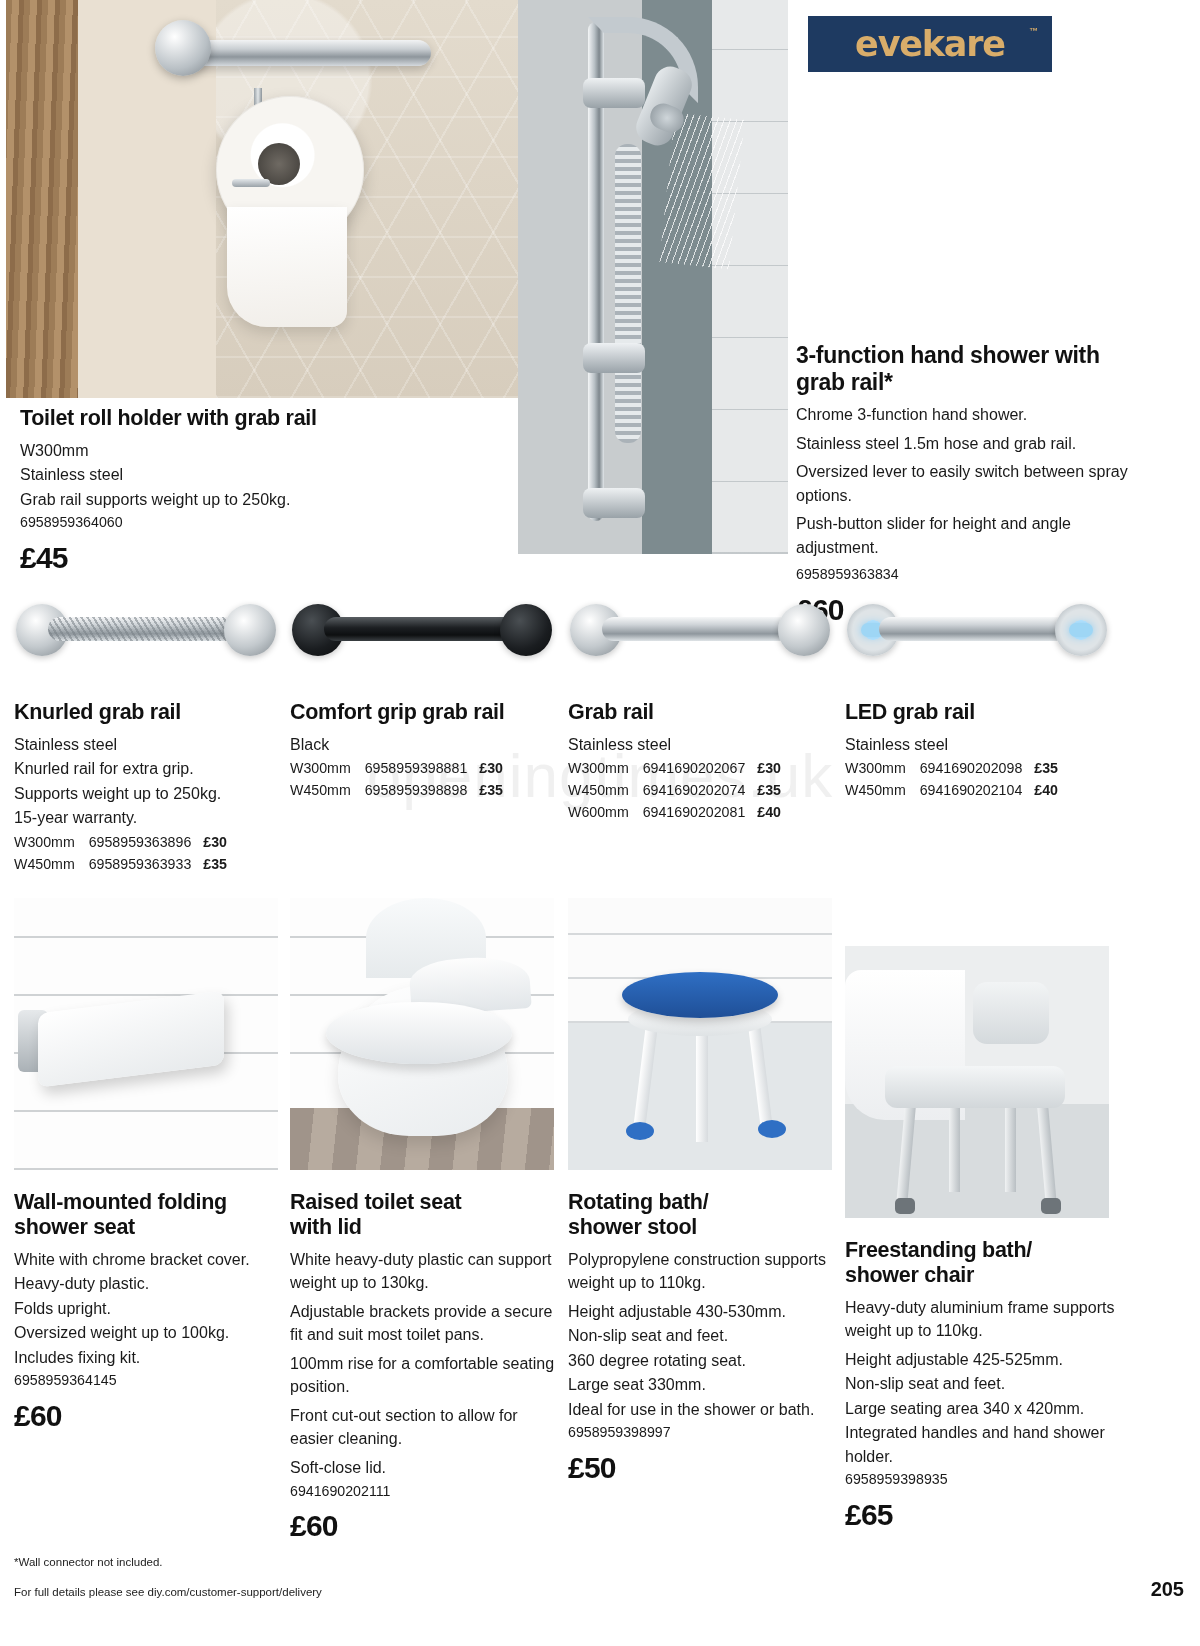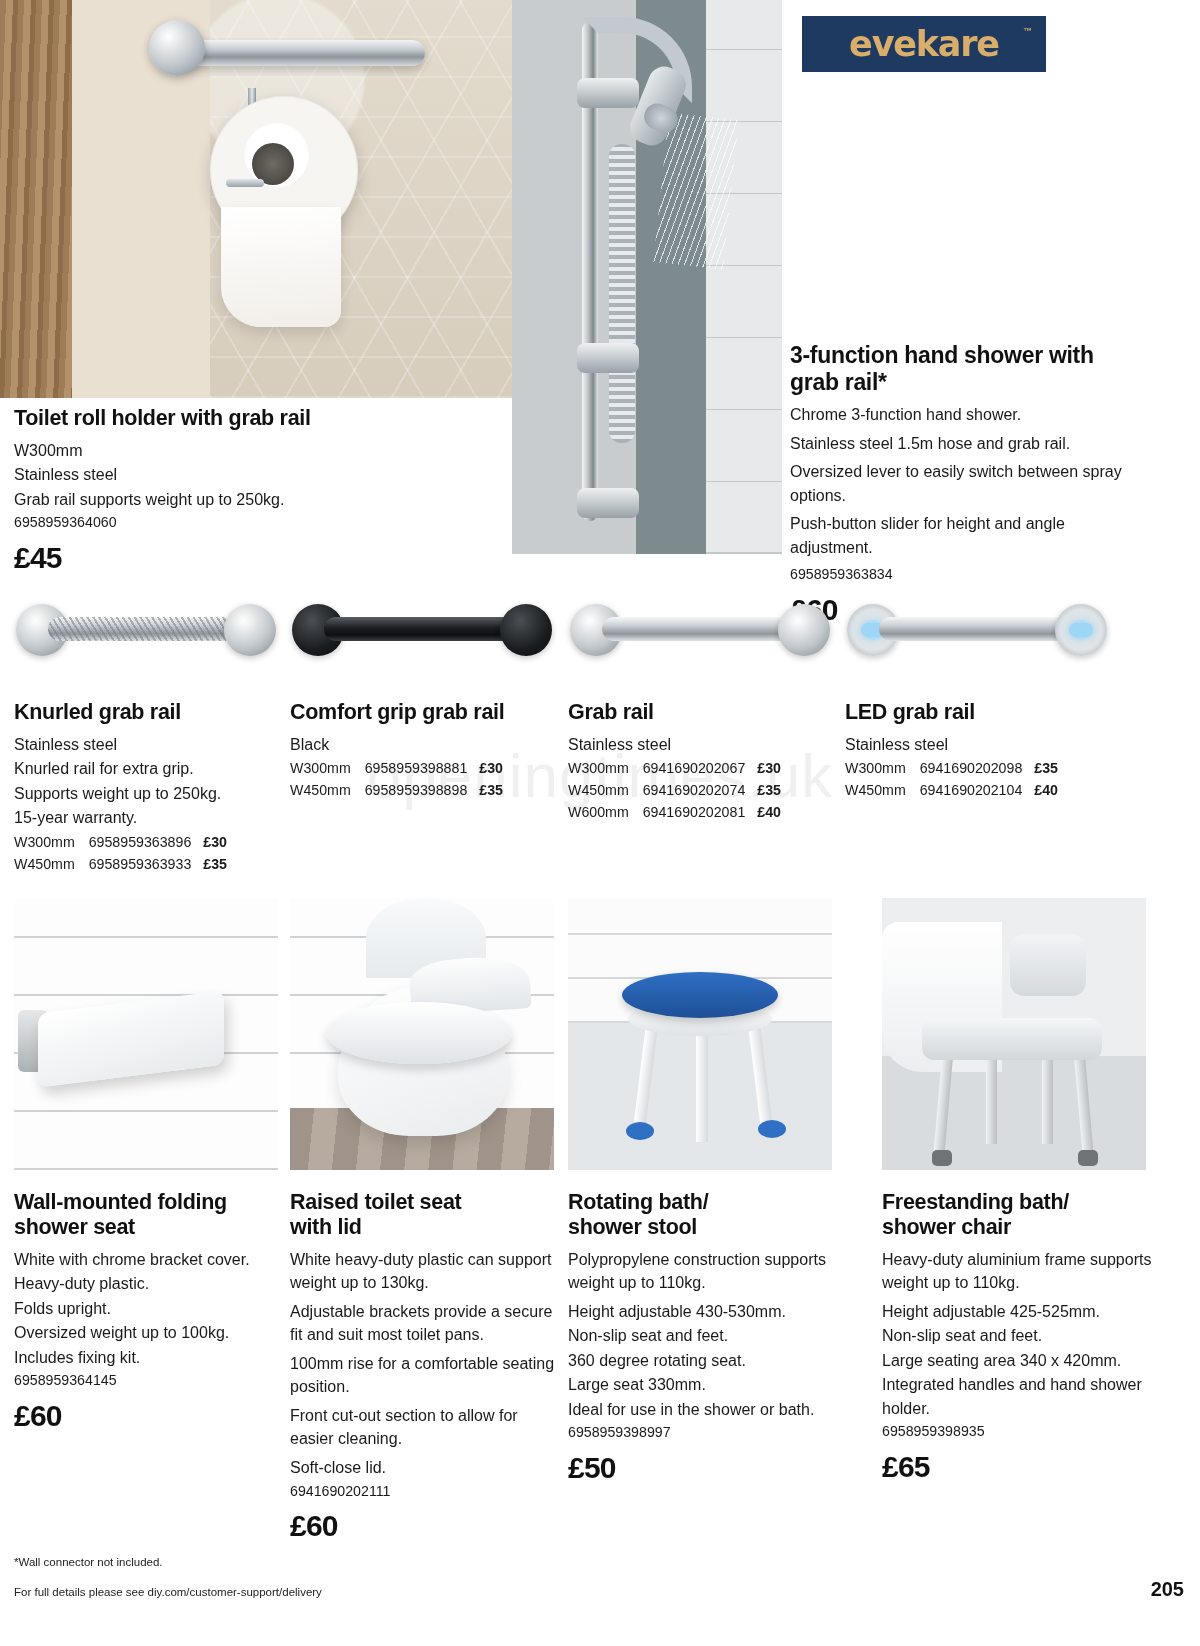--- a/index.html
+++ b/index.html
@@ -9,21 +9,21 @@
     font-family: "Liberation Sans", sans-serif;
     color: #1a1a1a;
     position: relative;
     overflow: hidden;
   }
   .page { position: relative; width: 1200px; height: 1646px; }
 
   
   .top-row { display: flex; width: 1200px; height: 566px; }
 
-  .hero-left { width: 496px; height: 566px; position: relative; }
+  .hero-left { width: 496px; height: 566px; position: relative; margin-left: 6px; }
   .hero-left .photo {
     position: absolute; left: 0; top: 0; width: 552px; height: 398px;
     overflow: hidden;
   }
   .hero-left .caption { position: absolute; left: 14px; top: 406px; width: 520px; }
 
   .hero-mid { width: 286px; height: 566px; position: relative; }
   .hero-mid .photo { position: absolute; left: 16px; top: 0; width: 270px; height: 554px; overflow: hidden; }
 
   .hero-right { width: 316px; height: 566px; position: relative; }
@@ -71,21 +71,21 @@
   .rail-cell { position: absolute; top: 0; width: 276px; }
   .rail-cell .img { height: 110px; position: relative; }
   .rail-cell .txt { position: absolute; top: 120px; left: 0; width: 276px; }
   .c1 { left: 14px; } .c2 { left: 290px; } .c3 { left: 568px; } .c4 { left: 845px; }
 
   
   .bot-row { position: absolute; top: 898px; left: 0; width: 1200px; height: 640px; }
   .bot-cell { position: absolute; top: 0; width: 276px; }
   .bot-cell .photo { width: 264px; height: 272px; overflow: hidden; position: relative; background: #eee; }
   .bot-cell .txt { margin-top: 20px; width: 270px; }
-  .b1 { left: 14px; } .b2 { left: 290px; } .b3 { left: 568px; } .b4 { left: 882px; }
+  .b1 { left: 14px; } .b2 { left: 290px; } .b3 { left: 568px; } .b4 { left: 845px; margin-top: 48px; }
 
   
   .footer { position: absolute; left: 14px; top: 1556px; width: 1000px; }
   .footnote { font-size: 11.5px; color: #222; margin-bottom: 16px; }
   .legal { font-size: 11.5px; line-height: 1.55; color: #222; }
   .page-num {
     position: absolute; right: 16px; top: 1578px;
     font-size: 20px; font-weight: 700; color: #111;
   }
 

